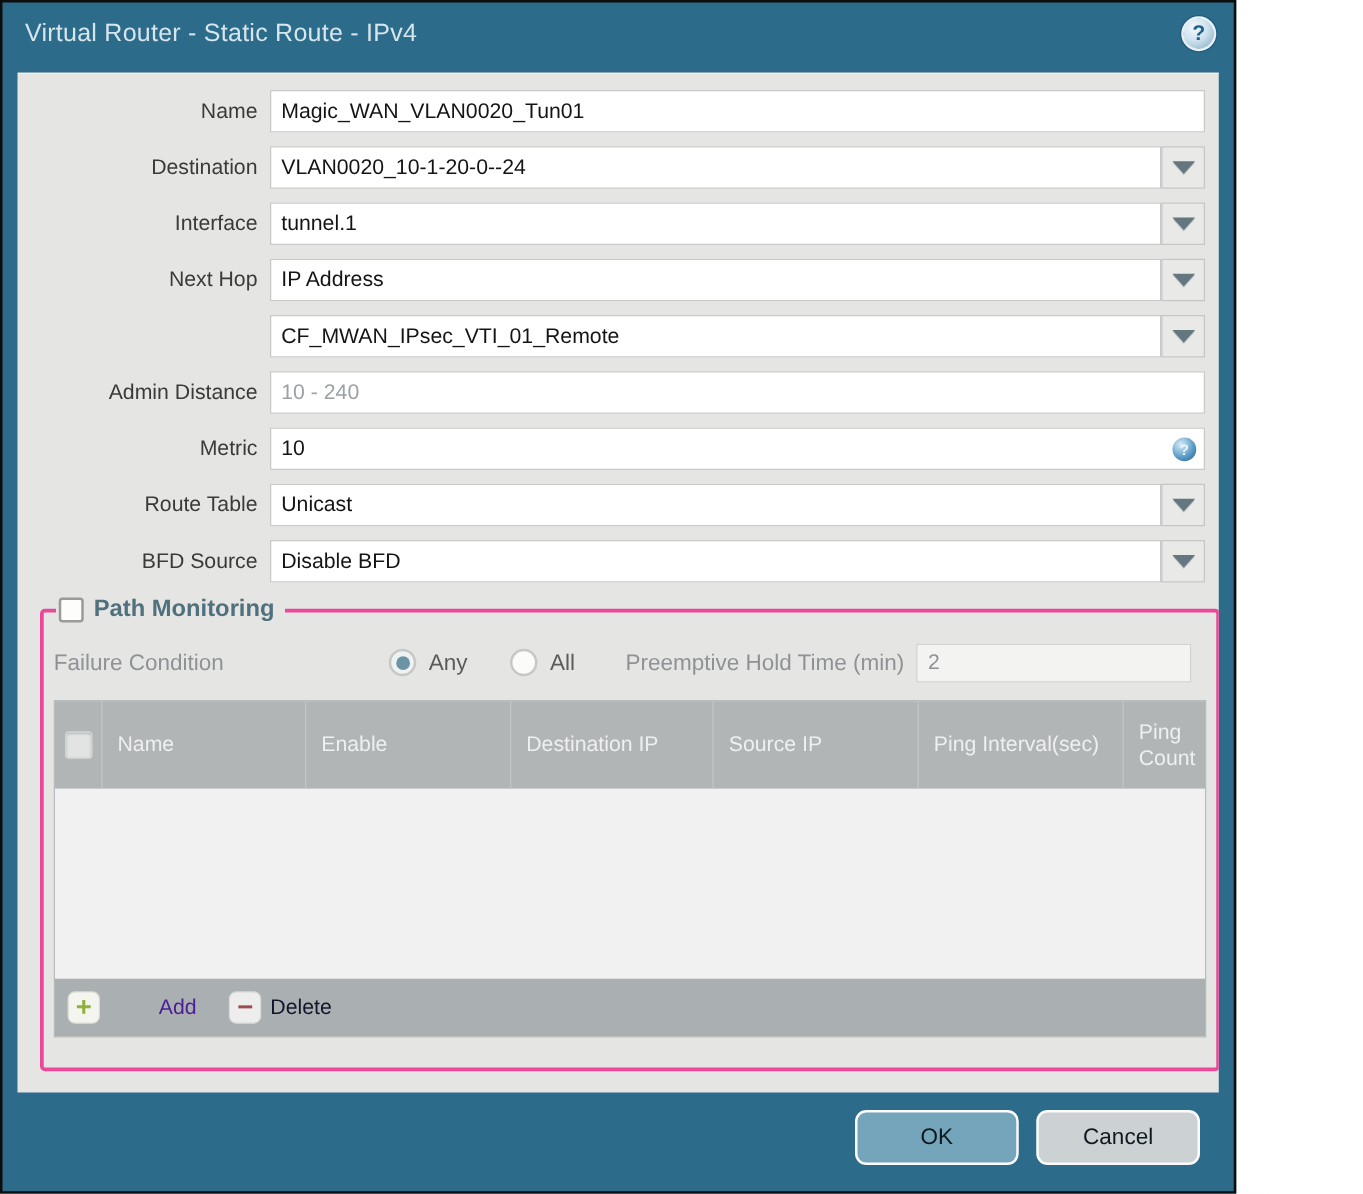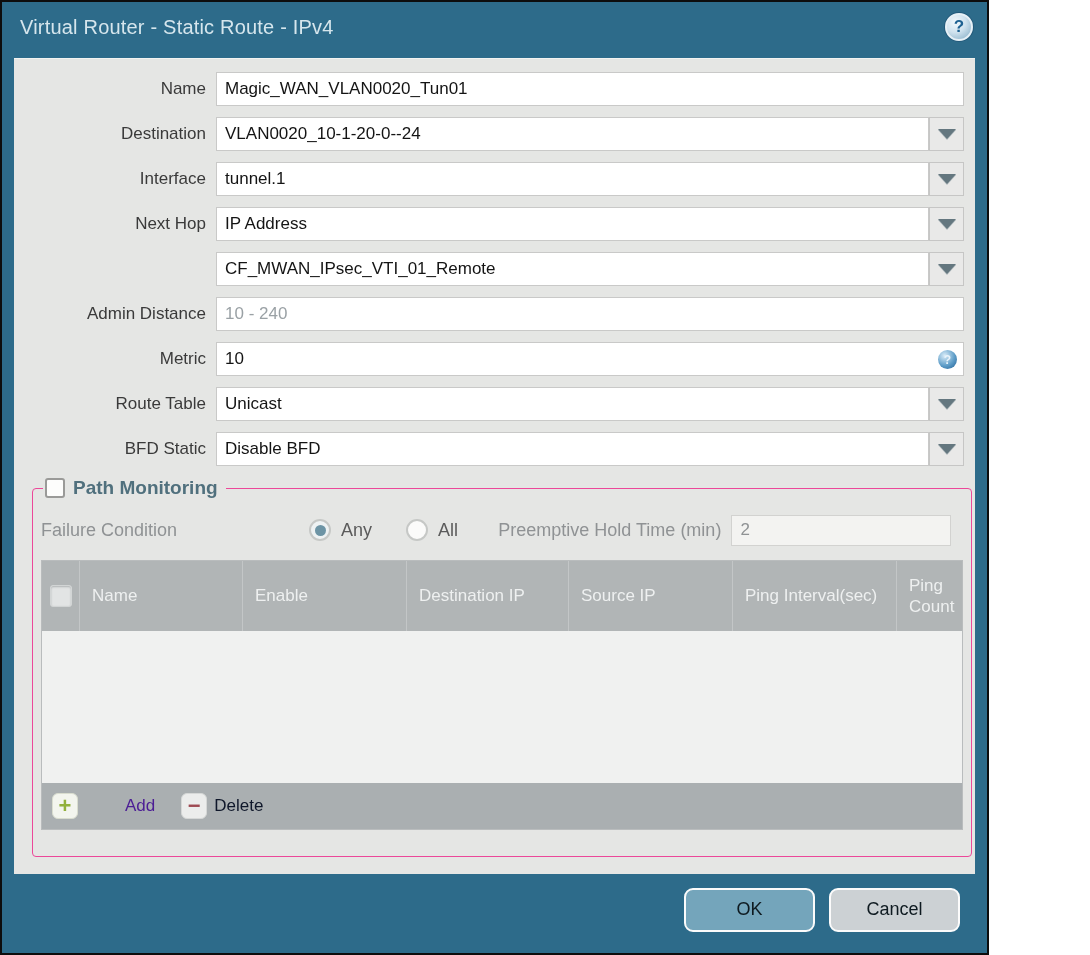--- a/index.html
+++ b/index.html
@@ -47,21 +47,21 @@
     width:0;height:0;border-left:9px solid transparent;border-right:9px solid transparent;
     border-top:10px solid #64777f;filter:drop-shadow(0 1px 0 #aab4b8);
   }
   .info-icon{
     position:absolute;right:7px;top:8px;width:19px;height:19px;border-radius:50%;
     background:radial-gradient(circle at 35% 30%, #d9ecf8 0%, #5e9dc8 55%, #1c5c92 100%);
     color:#eaf4fb;font-size:12px;font-weight:bold;display:flex;align-items:center;justify-content:center;
   }
   
   fieldset.pm{
-    margin:2px 18px 0 18px;border:1px solid #ec4899;border-radius:4px;
+    margin:2px 18px 0 18px;border:3px solid #ec4899;border-radius:4px;
     padding:0 8px 16px 8px;height:380px;
   }
   fieldset.pm legend{
     display:flex;align-items:center;gap:8px;padding:0 8px 0 2px;margin-left:2px;
   }
   .pm-checkbox{
     width:20px;height:20px;background:#fdfdfc;border:2px solid #9a9a98;border-radius:3px;cursor:pointer;
   }
   .pm-title{color:#50707d;font-size:19px;font-weight:bold;}
   .fc-row{display:flex;align-items:center;margin:14px 12px 0 0;height:34px;}
@@ -198,21 +198,21 @@
       <span class="lbl">Route Table</span>
       <div class="fieldwrap">
         <input class="txtinput" value="Unicast" style="">
         <span class="ddbtn">
           <span class="dd-arrow"></span>
         </span>
       </div>
     </div>
 
     <div class="row">
-      <span class="lbl">BFD Static</span>
+      <span class="lbl">BFD Source</span>
       <div class="fieldwrap">
         <input class="txtinput" value="Disable BFD" style="">
         <span class="ddbtn">
           <span class="dd-arrow"></span>
         </span>
       </div>
     </div>
 
     <fieldset class="pm">
       <legend>

